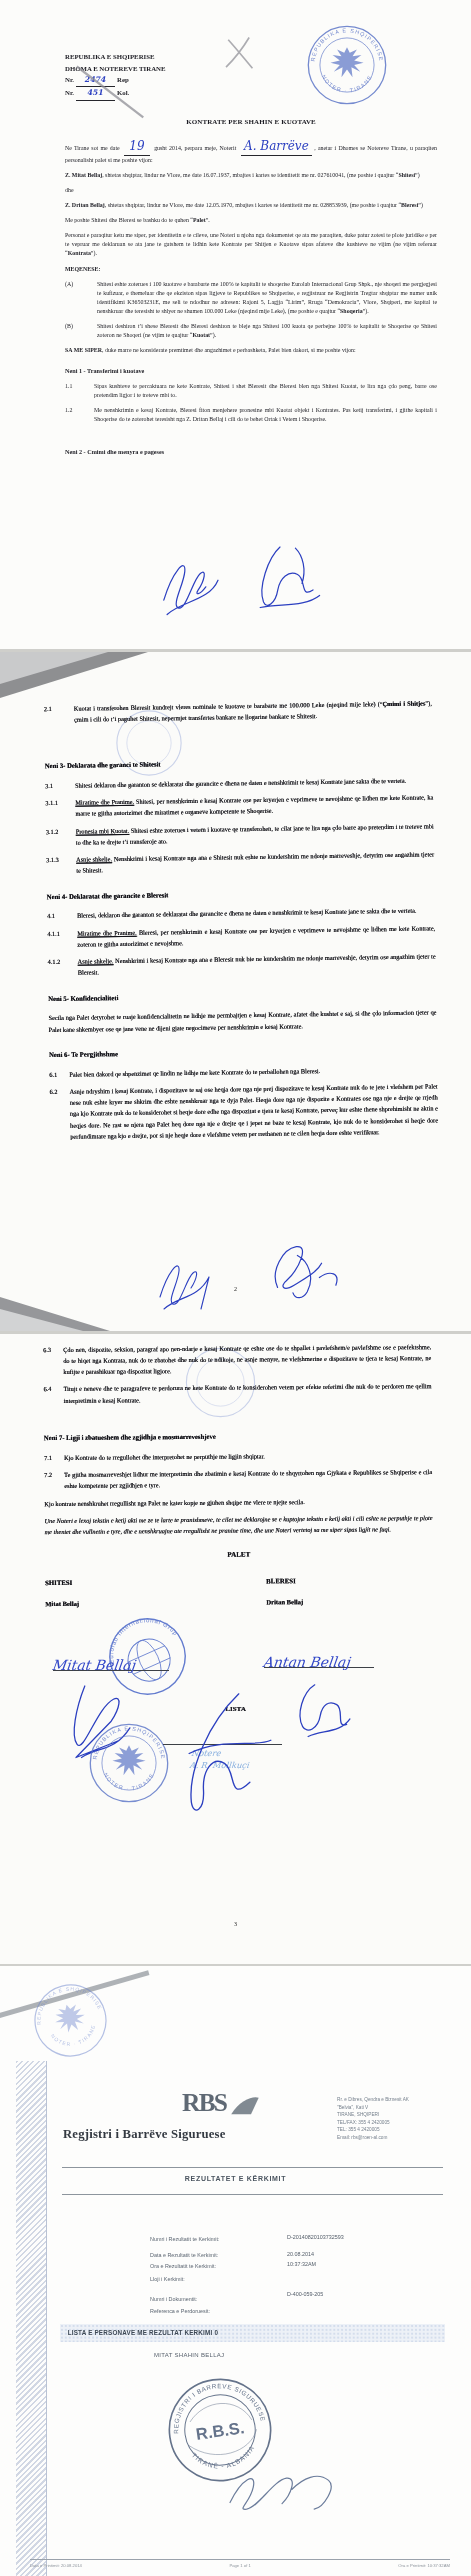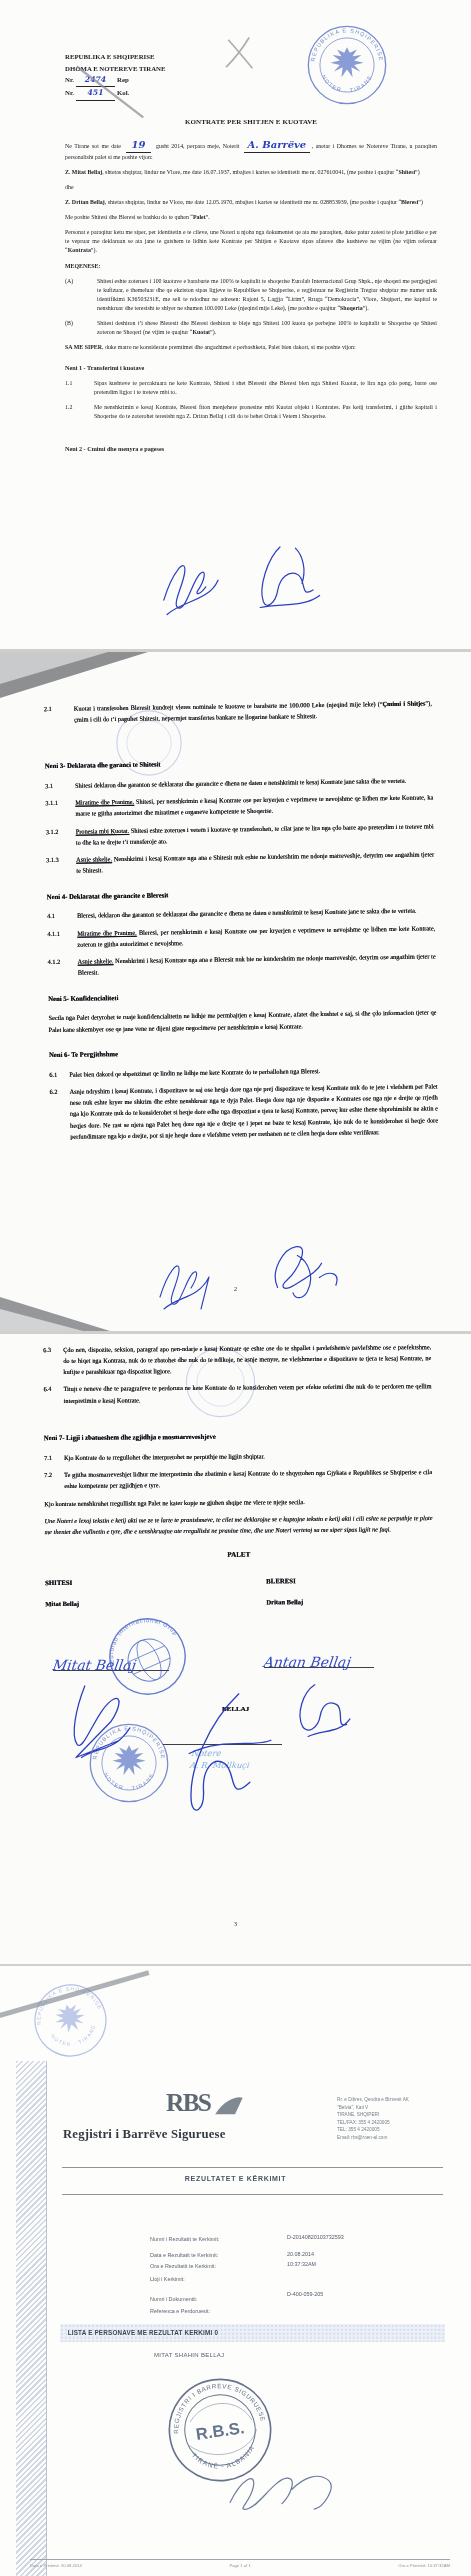--- a/index.html
+++ b/index.html
@@ -14,21 +14,21 @@
   .just{text-align:justify;}
   p{margin:0 0 6px 0;}
   
   .p1-content{padding:51px 34px 0 65px;font-size:5.9px;line-height:1.52;}
   .p1 h1{font-size:7px;text-align:center;margin:16.6px 0 8.8px 0;letter-spacing:0.1px;}
   .headline{font-size:6.8px;line-height:1.7;font-weight:bold;}
   .nr-line{font-size:6.8px;font-weight:bold;line-height:1.8;}
   .fill{display:inline-block;border-bottom:0.7px solid #26262c;min-width:32px;text-align:center;padding:0 3.3px;margin:0 2.2px;}
   .hand{font-family:"DejaVu Serif",serif;font-style:italic;color:#2b3fc0;}
   .hand-num{font-size:7.7px;line-height:.8;}
-  .hand-inline{font-size:10px;font-weight:bold;}
+  .hand-inline{font-size:12px;}
   .item{display:flex;margin:0 0 6px 0;}
   .item .num{flex:0 0 29px;}
   .item.rec .num{flex:0 0 32px;}
   .item p{margin:0;flex:1;}
   h2.neni{font-size:6.2px;margin:11px 0 6.6px 0;}
   .stamp-ink{color:#5872c6;}
   
   .copy{font-size:6.3px;line-height:1.78;color:#121218;text-shadow:0.2px 0 0 currentColor;}
   .p2-content{padding:49px 40px 0 43px;transform:rotate(-.85deg);transform-origin:40% 0;}
   .p3-content{padding:8.8px 40px 0 43px;transform:rotate(-.45deg);transform-origin:40% 0;}
@@ -105,21 +105,21 @@
         <div class="headline">REPUBLIKA E SHQIPERISE</div>
         <div class="headline">DHOMA E NOTEREVE TIRANE</div>
         <div class="nr-line">
           <span>Nr.</span><span class="fill"><span class="hand hand-num">2474</span></span><span>Rep</span>
         </div>
         <div class="nr-line">
           <span>Nr.</span><span class="fill"><span class="hand hand-num">451</span></span><span>Kol.</span>
         </div>
       </div>
 
-      <h1>KONTRATE PER SHITJEN E KUOTAVE</h1>
+      <h1>KONTRATE PER SHAHIN E KUOTAVE</h1>
 
       <p class="just">
         <span>Ne Tirane sot me date</span>
         <span class="fill" style="min-width:19px;"><span class="hand hand-inline">19</span></span>
         <span>gusht 2014, perpara meje, Noterit</span>
         <span class="fill" style="min-width:53px;"><span class="hand hand-inline">A. Barrëve</span></span><span>, anetar i  Dhomes se  Notereve Tirane, u  paraqiten personalisht palet si me poshte vijon:</span>
       </p>
 
       <p class="just"><b>Z. Mitat Bellaj</b><span>, shtetas shqiptar, lindur ne Vlore, me date 16.07.1937, mbajtes i kartes se identitetit me nr. 027610041, (me poshte i quajtur “</span><b>Shitesi</b><span>”)</span></p>
 
@@ -302,21 +302,21 @@
       <div class="sig-line" style="width:110px;margin-top:-2.2px;"></div>
     </div>
 
     <svg class="abs sig" style="left:65px;top:341px;" width="77" height="88" viewBox="0 0 140 160">
       <path d="M36 20 C20 60 10 110 22 126 C34 142 58 60 88 44 C104 36 100 60 84 84 L20 150 L96 120 M30 150 C60 130 90 140 118 96" stroke-width="2.3"></path>
     </svg>
     <svg class="abs sig" style="left:276px;top:342px;" width="83" height="77" viewBox="0 0 150 140">
       <path d="M70 16 C48 30 36 70 48 92 C56 106 76 96 80 72 C84 52 96 44 110 52 C124 60 108 96 128 88 M58 110 C84 98 116 104 134 78" stroke-width="2.3"></path>
     </svg>
 
-    <div class="center-b abs" style="left:0;right:0;top:371px;">BELLAJ</div>
+    <div class="center-b abs" style="left:0;right:0;top:371px;">LISTA</div>
 
     <svg class="abs stamp-ink" style="left:87px;top:387px;opacity:.8;" width="84" height="84" viewBox="0 0 152 152">
       <defs>
         <path id="a3t" d="M17 76 A59 59 0 1 1 135 76"></path>
         <path id="a3b" d="M26 76 A50 50 0 0 0 126 76"></path>
       </defs>
       <circle cx="76" cy="76" r="70" fill="none" stroke="#5872c6" stroke-width="2.4"></circle>
       <circle cx="76" cy="76" r="49" fill="none" stroke="#5872c6" stroke-width="1.4"></circle>
       <text fill="#5872c6" font-size="10" letter-spacing="2" font-family="Liberation Sans, sans-serif">
         <textPath href="#a3t" startOffset="50%" text-anchor="middle">REPUBLIKA E SHQIPERISE</textPath>
@@ -351,21 +351,21 @@
       <circle cx="76" cy="76" r="70" fill="none" stroke="#6c84cc" stroke-width="2.4"></circle>
       <text fill="#6c84cc" font-size="10" letter-spacing="2" font-family="Liberation Sans, sans-serif">
         <textPath href="#a4t" startOffset="50%" text-anchor="middle">REPUBLIKA E SHQIPERISE</textPath>
       </text>
       <text fill="#6c84cc" font-size="10" letter-spacing="2.5" font-family="Liberation Sans, sans-serif">
         <textPath href="#a4b" startOffset="50%" text-anchor="middle">NOTER · TIRANE</textPath>
       </text>
       <path fill="#6c84cc" opacity=".85" d="M76 44 L71 54 L58 48 L66 60 L50 58 L63 68 L46 72 L63 76 L52 88 L68 80 L66 98 L76 84 L86 98 L84 80 L100 88 L89 76 L106 72 L89 68 L102 58 L86 60 L94 48 L81 54 Z"></path>
     </svg>
 
-    <div class="abs" style="left:166px;top:122px;">
+    <div class="abs" style="left:182px;top:122px;">
       <span class="rbs-logo">RBS</span>
       <svg class="abs" style="left:47px;top:3.3px;" width="33" height="29" viewBox="0 0 60 52">
         <path d="M4 40 C20 14 44 6 54 10 L40 40 Z" fill="#6b757f" opacity=".85"></path>
       </svg>
     </div>
 
     <div class="abs reg-title" style="left:63px;top:161px;">Regjistri i Barrëve Siguruese</div>
 
     <div class="abs addr" style="left:337px;top:130px;width:110px;">
       <div>Rr. e Dibres, Qendra e Biznesit AK</div>

